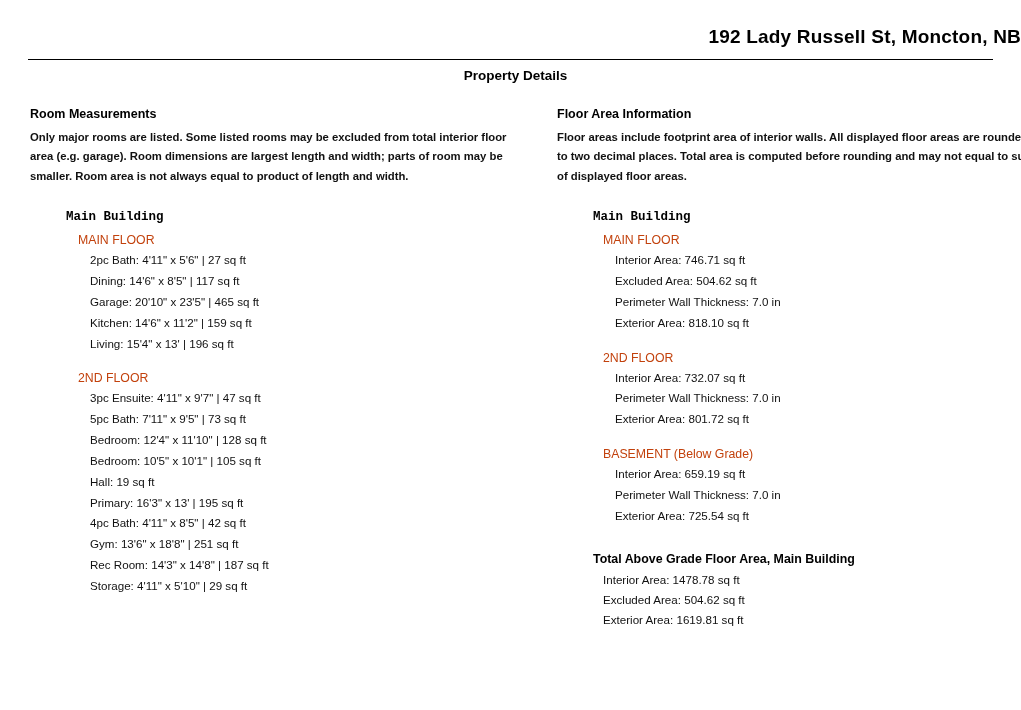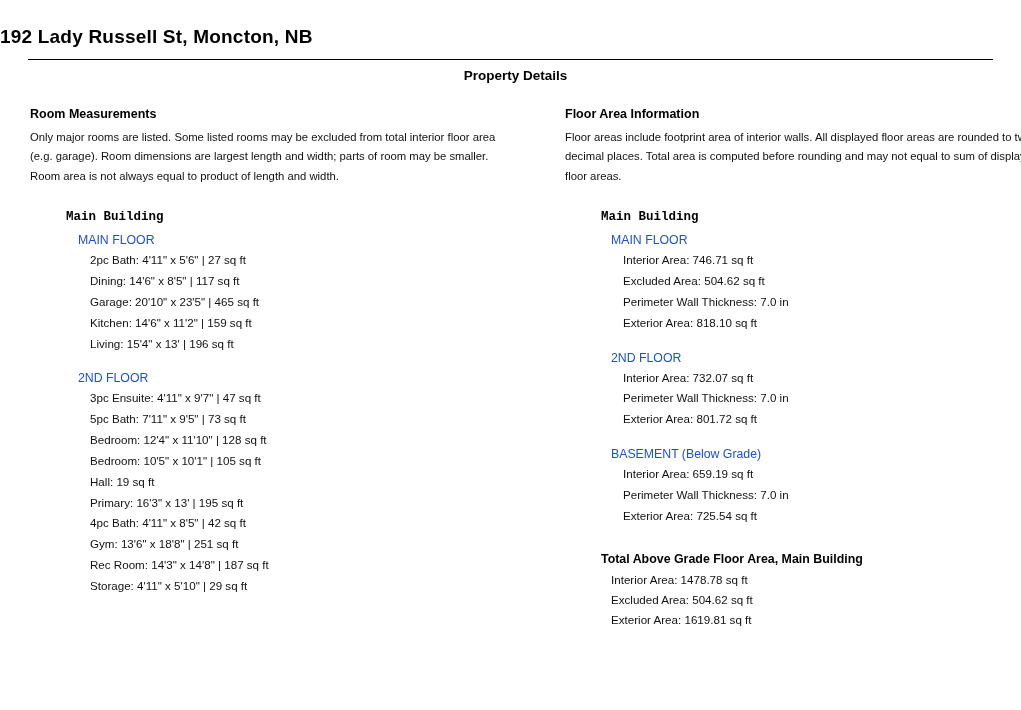--- a/index.html
+++ b/index.html
@@ -16,74 +16,75 @@
     overflow: hidden;
   }
   .page {
     width: 1021px;
     height: 710px;
     position: relative;
     box-sizing: border-box;
     padding: 0;
   }
   .doc-title {
-    text-align: left;
+    text-align: right;
     font-size: 19px;
     font-weight: bold;
     letter-spacing: 0.2px;
-    margin: 26px 12px 0 0;
+    margin: 26px 0 0 0;
     color: #000;
   }
   .title-rule {
     border: none;
     border-top: 1.5px solid #000;
     margin: 11px 28px 0 28px;
   }
   .doc-subtitle {
     text-align: center;
     font-size: 13.5px;
     font-weight: bold;
     margin: 8px 0 0 10px;
     color: #000;
   }
   .columns {
     display: flex;
     margin-top: 24px;
     padding: 0 28px 0 30px;
     box-sizing: border-box;
-    gap: 38px;
+    gap: 30px;
   }
   .col {
     width: 497px;
     flex: 0 0 497px;
   }
   .col-heading {
     font-size: 12.5px;
     font-weight: bold;
     color: #000;
     margin: 0 0 7px 0;
   }
   .col-note {
     font-size: 11.3px;
     line-height: 1.72;
     color: #111;
     margin: 0;
     max-width: 480px;
+    font-weight: bold;
   }
   .building {
     font-size: 12.5px;
     font-weight: bold;
     margin: 24px 0 0 36px;
     color: #000;
     font-family: Liberation Mono, monospace;
   }
   .floor {
     font-size: 12.3px;
     margin: 9px 0 0 48px;
-    color: #1d4ed8;
+    color: #c2410c;
   }
   .floor.spaced {
     margin-top: 20px;
   }
   .item {
     font-size: 11.6px;
     margin: 6px 0 0 60px;
     color: #111;
     line-height: 1.28;
   }

